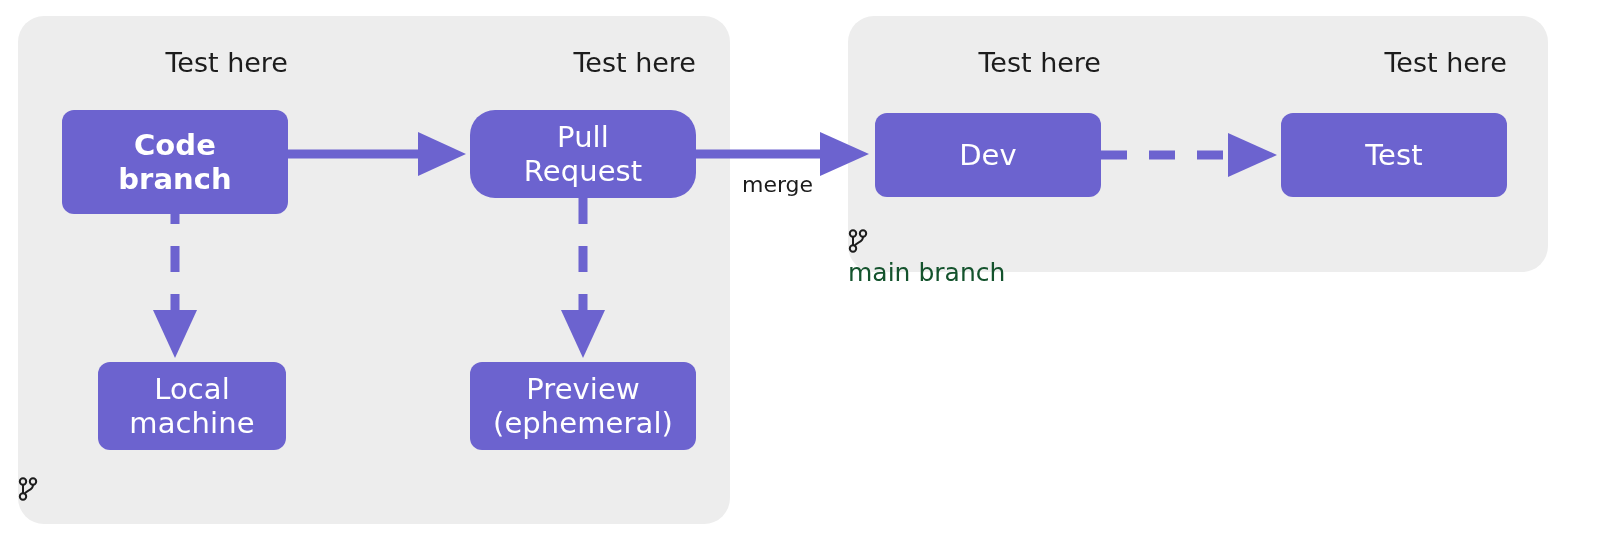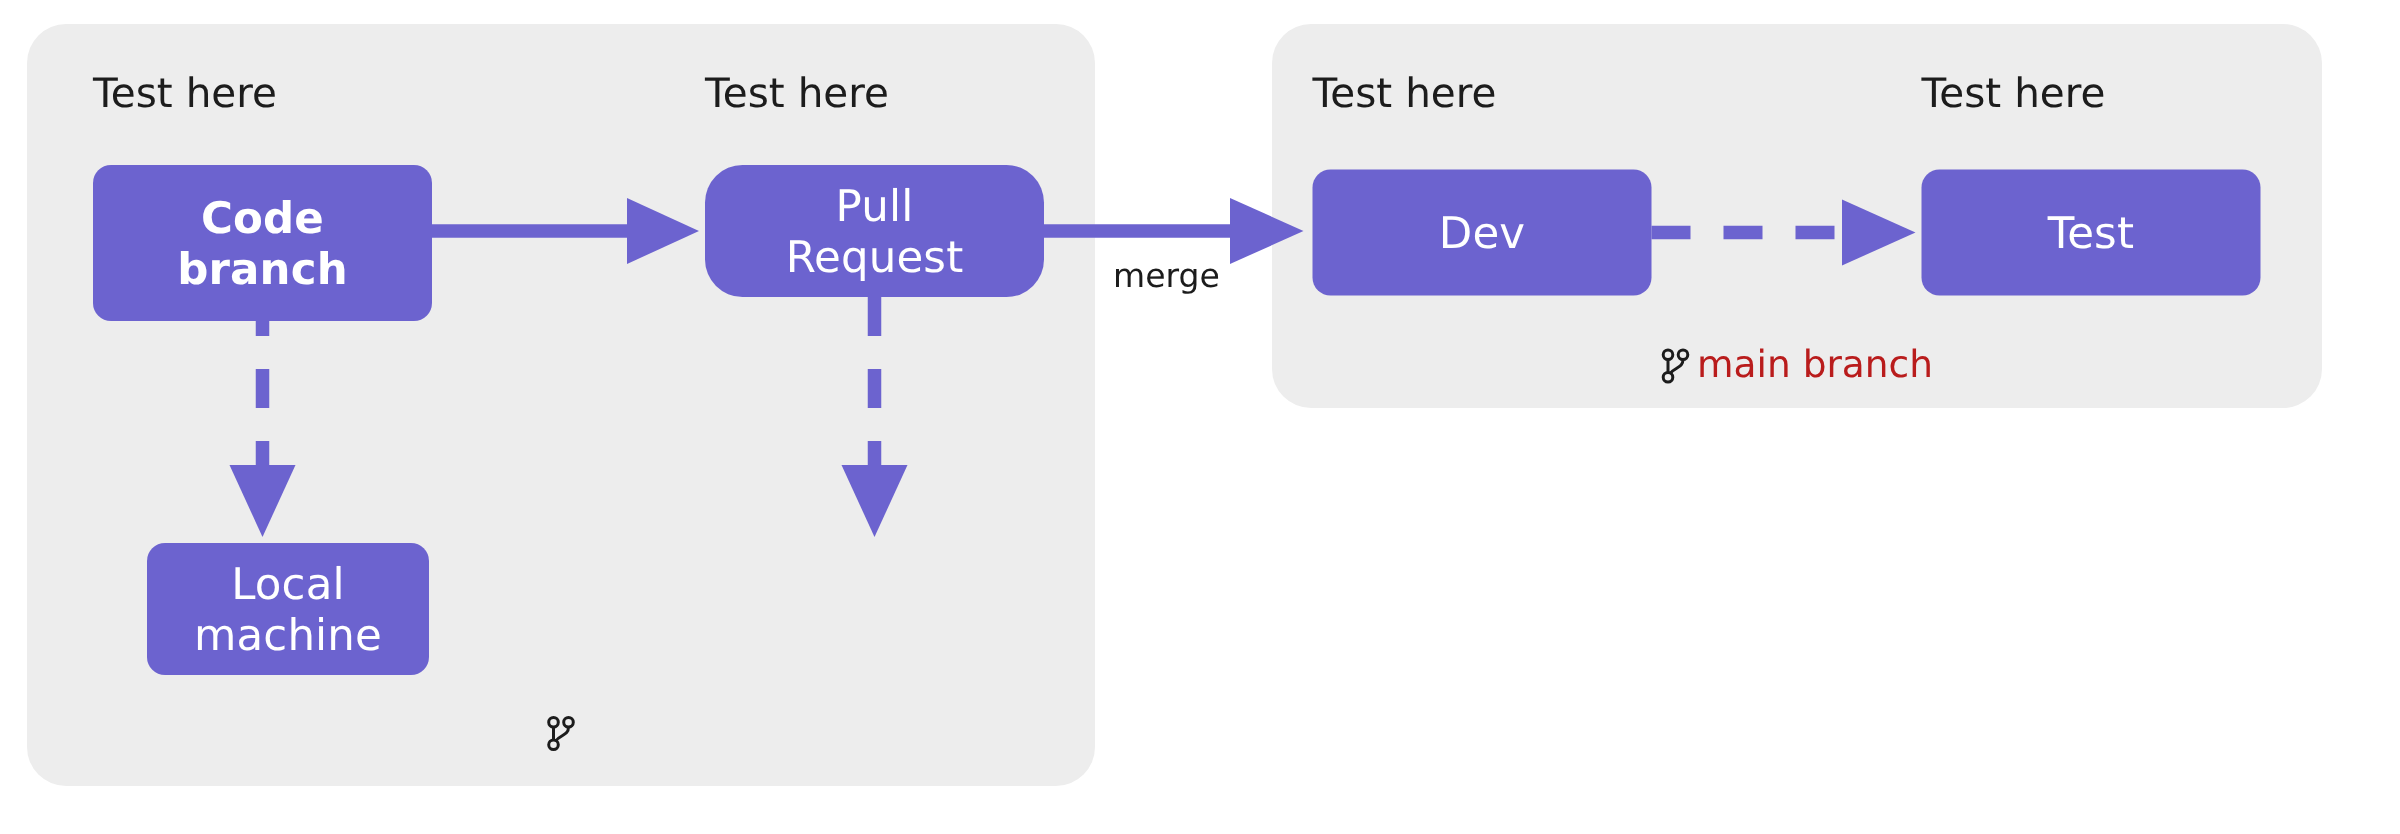--- a/index.html
+++ b/index.html
@@ -53,39 +53,40 @@
   #node-pull-request  { left: 470px;  top: 110px; width: 226px; height: 88px; border-radius: 25px; }
   #node-local-machine { left: 62px;   top: 362px; width: 188px; height: 88px; margin-left: 36px; }
   #node-preview       { left: 470px;  top: 362px; width: 226px; height: 88px; }
   #node-dev           { left: 875px;  top: 113px; width: 226px; height: 84px; }
   #node-prod          { left: 1281px; top: 113px; width: 226px; height: 84px; }
 
   .stage-label {
     position: absolute;
     font-size: 27px;
     color: #1c1c1c;
-    text-align: left;
+    text-align: right;
     white-space: nowrap;
     z-index: 3;
   }
   #label-stage-0 { left: 62px;   top: 47px; width: 226px; }
   #label-stage-1 { left: 470px;  top: 47px; width: 226px; }
   #label-stage-2 { left: 875px;  top: 47px; width: 226px; }
   #label-stage-3 { left: 1281px; top: 47px; width: 226px; }
 
   .branch-caption {
     position: absolute;
     display: flex;
-    align-items: flex-end;
+    align-items: flex-start;
     justify-content: center;
     gap: 4px;
     font-size: 25px;
-    color: #b91c1c;
+    color: #14532d;
     white-space: nowrap;
     z-index: 3;
+    flex-direction: column;
   }
   #caption-feature { left: 18px;  top: 476px; width: 712px; }
   #caption-main    { left: 848px; top: 228px; width: 700px; }
   .branch-glyph {
     display: inline-flex;
     align-items: center;
     width: 20px;
     height: 26px;
   }
   .branch-glyph svg { display: block; }
@@ -146,20 +147,21 @@
   </svg>
 
   <div class="stage-label" id="label-stage-0">Test here</div>
   <div class="stage-label" id="label-stage-1">Test here</div>
   <div class="stage-label" id="label-stage-2">Test here</div>
   <div class="stage-label" id="label-stage-3">Test here</div>
 
   <div class="node" id="node-code-branch">Code<br>branch</div>
   <div class="node" id="node-pull-request">Pull<br>Request</div>
   <div class="node" id="node-local-machine">Local<br>machine</div>
+  <div class="node" id="node-preview">Preview<br>(ephemeral)</div>
   <div class="node" id="node-dev">Dev</div>
   <div class="node" id="node-prod">Test</div>
 
   <div class="edge-label" id="label-merge">merge</div>
 
   <div class="branch-caption" id="caption-feature">
     <span class="branch-glyph">
       <svg width="20" height="26" viewBox="0 0 20 26" xmlns="http://www.w3.org/2000/svg">
         <circle cx="5" cy="5.5" r="3.2" fill="none" stroke="#1c1c1c" stroke-width="2"></circle>
         <circle cx="5" cy="20.5" r="3.2" fill="none" stroke="#1c1c1c" stroke-width="2"></circle>

